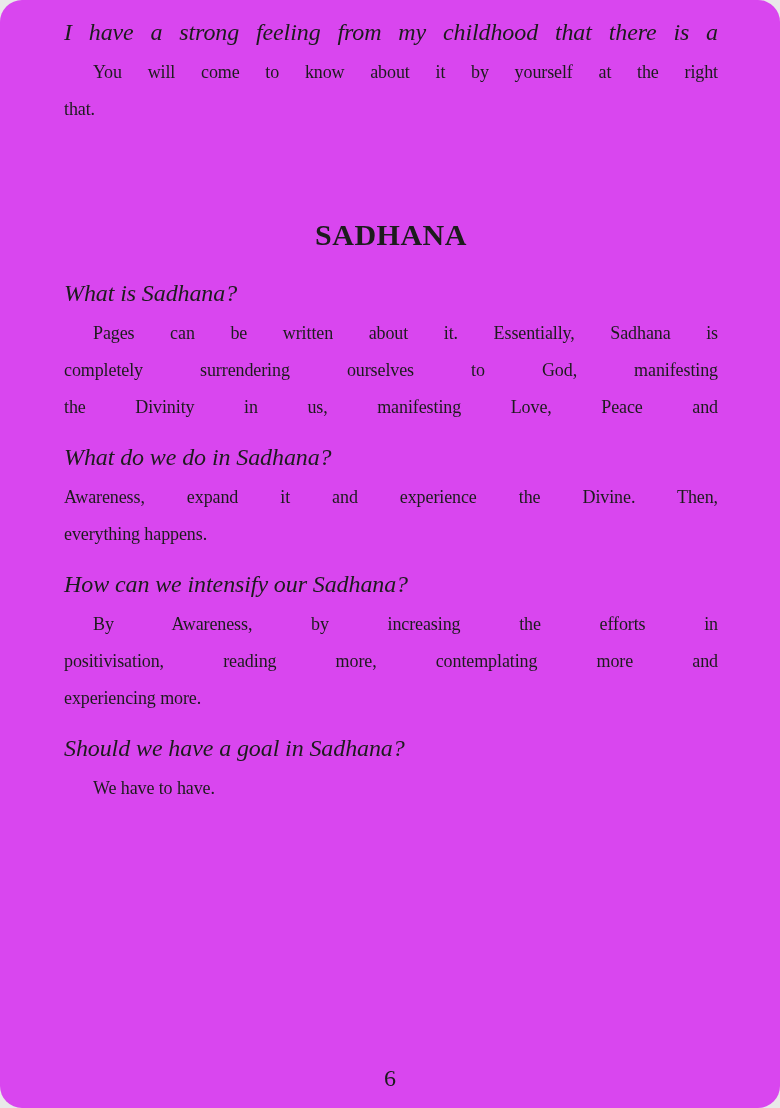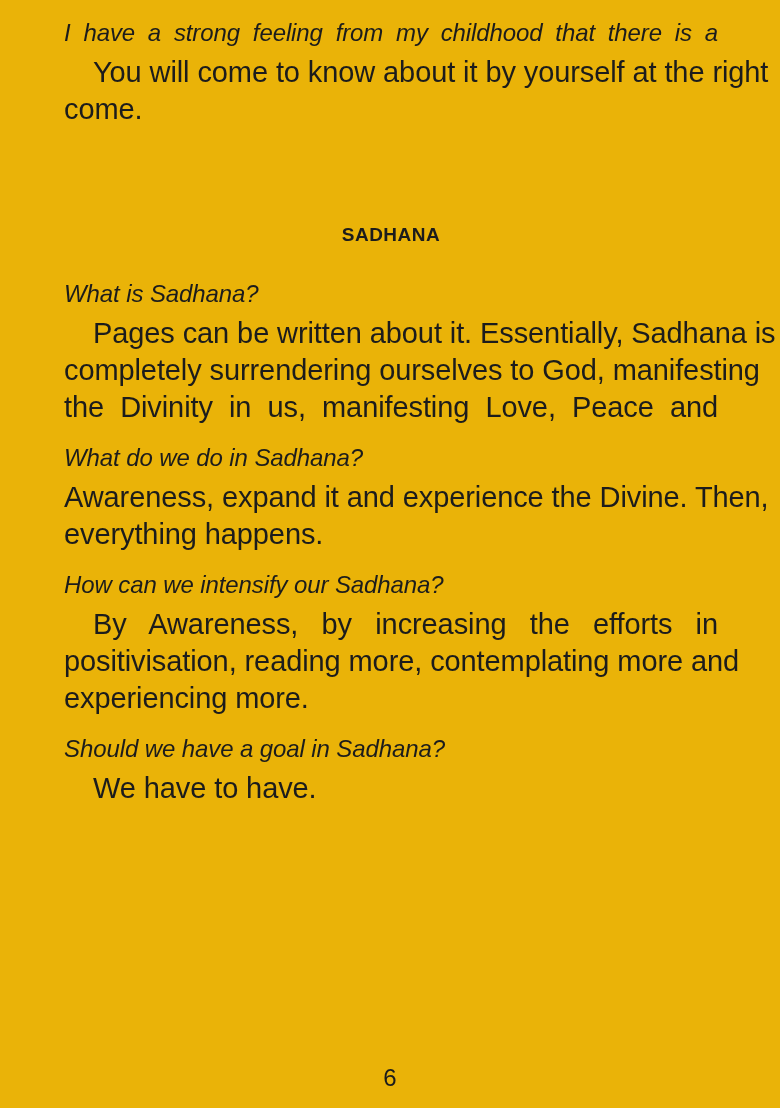--- a/index.html
+++ b/index.html
@@ -5,36 +5,37 @@
   html, body {
     margin: 0;
     padding: 0;
     background: #e9e9e9;
   }
   .page {
     position: relative;
     width: 780px;
     height: 1108px;
     margin: 0 auto;
-    background: #eab308;
+    background: #d946ef;
     color: #1c1c1c;
-    font-family: Liberation Sans, sans-serif;
+    font-family: Liberation Serif, serif;
     overflow: hidden;
     box-sizing: border-box;
+    border-radius: 22px;
   }
   .content {
     position: absolute;
     left: 64px;
     right: 62px;
     top: 14px;
   }
   .block { margin: 0; }
   .line {
     white-space: nowrap;
-    font-size: 29px;
+    font-size: 18px;
     line-height: 37px;
     letter-spacing: -0.1px;
     text-align: left;
   }
   .just {
     text-align: justify;
     text-align-last: justify;
   }
   .first {
     text-indent: 29px;
@@ -44,21 +45,21 @@
     font-style: italic;
     font-size: 24px;
   }
   .answer { margin-top: 3px; }
   .top-question { margin-top: 0; }
   .section-heading {
     margin-top: 88px;
     margin-bottom: 21px;
     text-align: center;
     font-weight: 700;
-    font-size: 19px;
+    font-size: 30px;
     line-height: 38px;
     letter-spacing: 0.5px;
   }
   .page-number {
     position: absolute;
     left: 0;
     right: 0;
     bottom: 16px;
     text-align: center;
     font-size: 24px;
@@ -70,21 +71,21 @@
 
 <div class="page">
   <div class="content">
 
     <div class="block question top-question">
       <div class="line just">I have a strong feeling from my childhood that there is a</div>
     </div>
 
     <div class="block answer">
       <div class="line just first">You will come to know about it by yourself at the right</div>
-      <div class="line">come.</div>
+      <div class="line">that.</div>
     </div>
 
     <div class="block section-heading">SADHANA</div>
 
     <div class="block question">
       <div class="line">What is Sadhana?</div>
     </div>
 
     <div class="block answer">
       <div class="line just first">Pages can be written about it. Essentially, Sadhana is</div>

